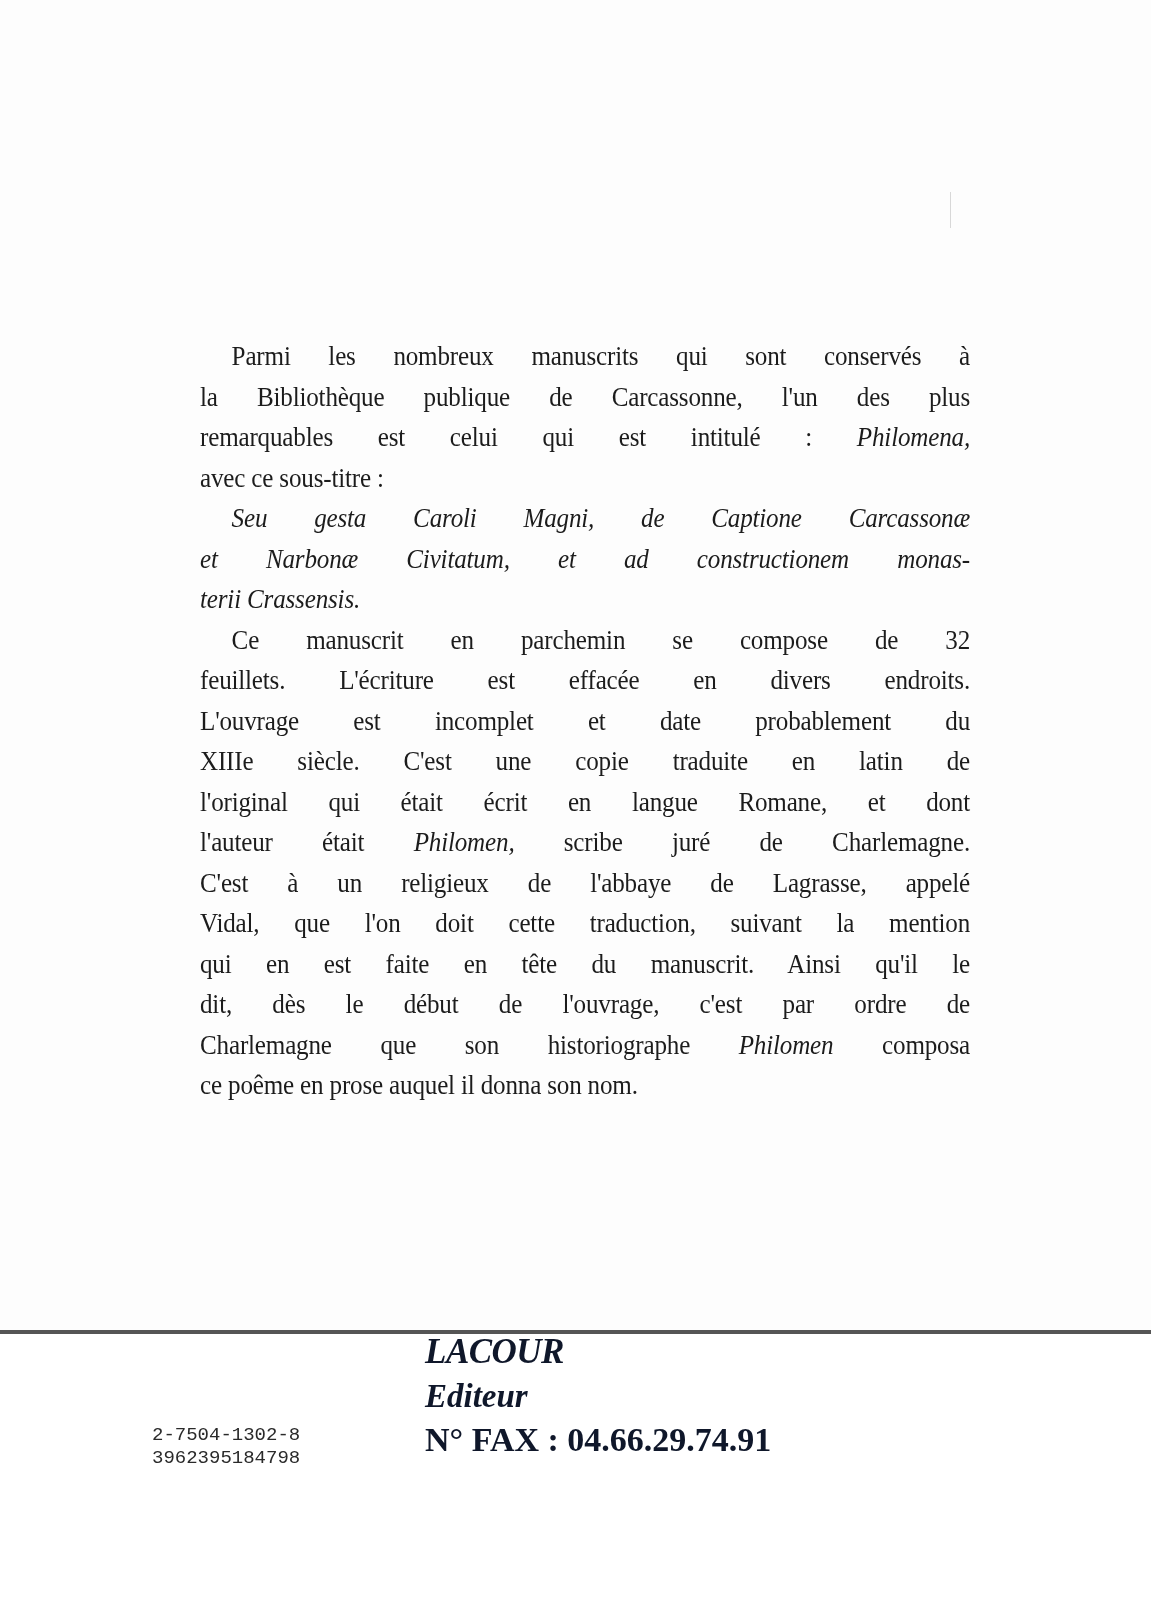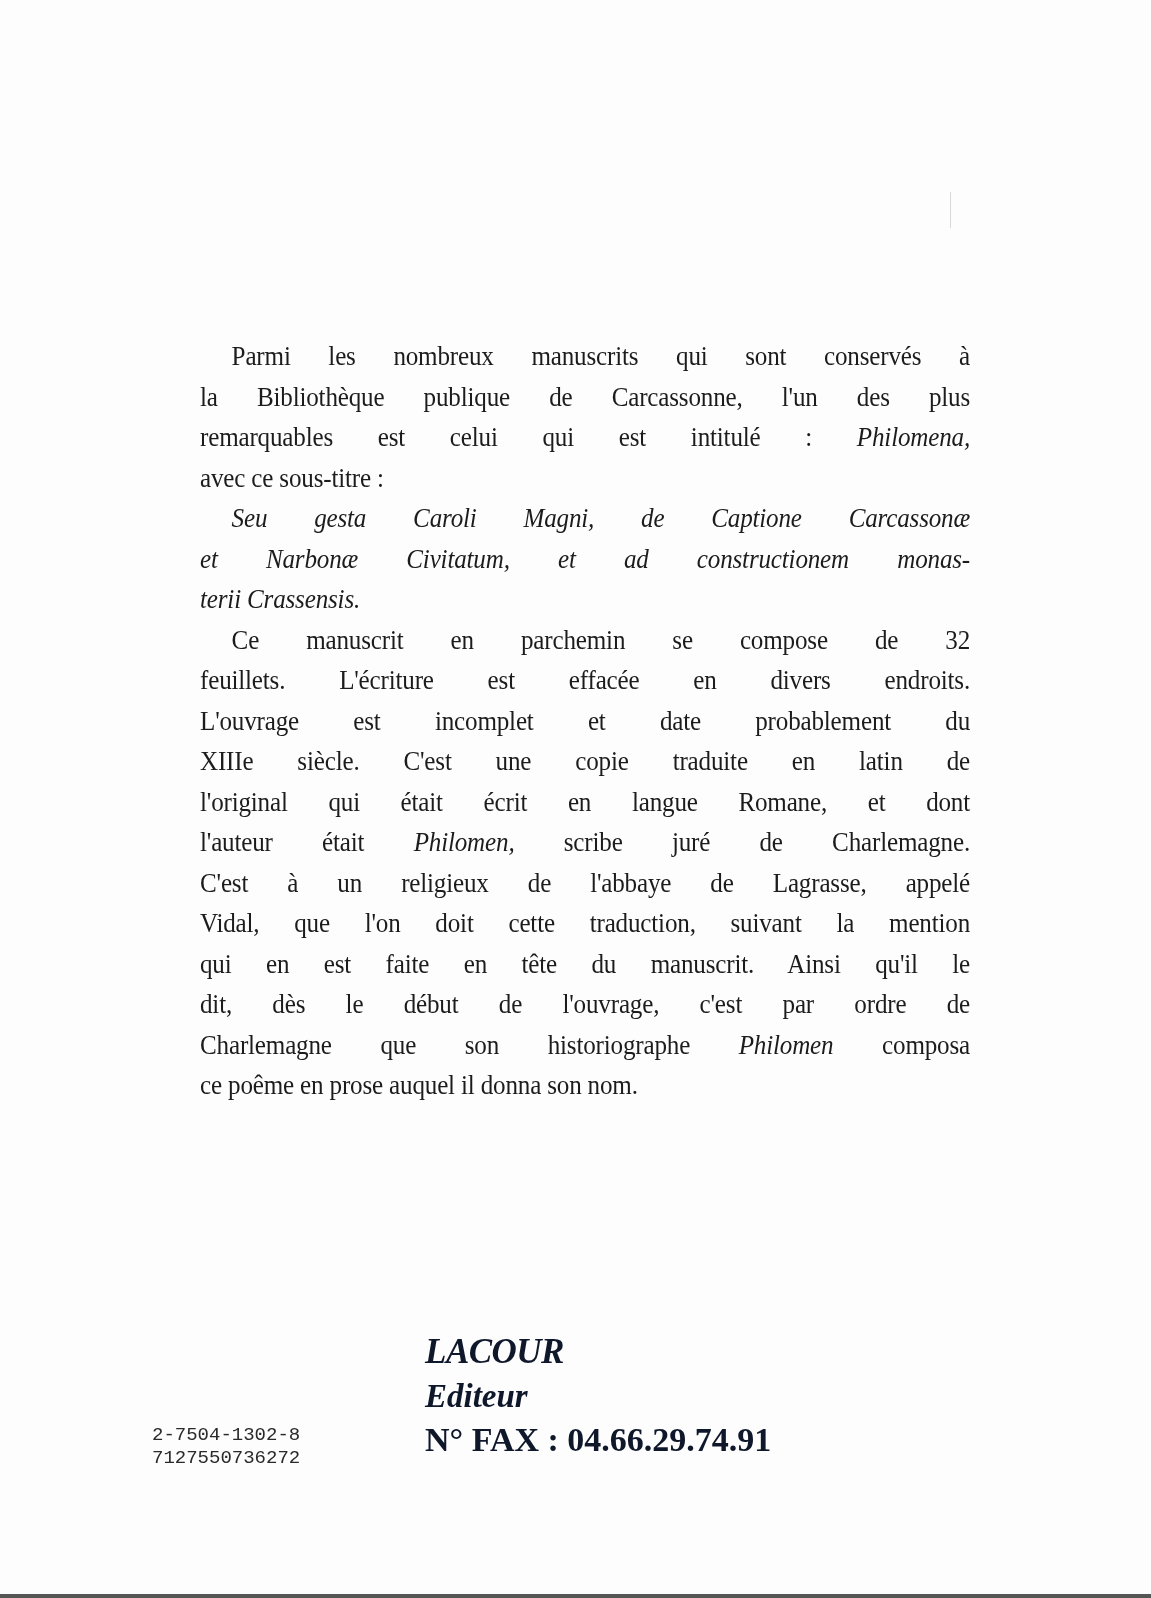--- a/index.html
+++ b/index.html
@@ -8,21 +8,21 @@
       height: 1598px;
       background: #ffffff;
       position: relative;
       overflow: hidden;
       font-family: "Liberation Serif", "DejaVu Serif", serif;
       color: #1c1c1c;
     }
     .page {
       position: absolute;
       left: 0; top: 0;
-      width: 1151px; height: 1598px;
+      width: 1151px; height: 1334px;
       background: #fdfdfd;
     }
     .bottom-edge {
       position: absolute;
       left: 0; bottom: 0;
       width: 1151px; height: 4px;
       background: #555;
     }
     .corner-mark {
       position: absolute;
@@ -113,21 +113,21 @@
     <p>C'est à un religieux de l'abbaye de Lagrasse, appelé</p>
     <p>Vidal, que l'on doit cette traduction, suivant la mention</p>
     <p>qui en est faite en tête du manuscrit. Ainsi qu'il le</p>
     <p>dit, dès le début de l'ouvrage, c'est par ordre de</p>
     <p><span>Charlemagne que son historiographe </span><span class="it">Philomen</span><span> composa</span></p>
     <p class="last">ce poême en prose auquel il donna son nom.</p>
   </div>
 
   <div class="isbn">
     <div>2-7504-1302-8</div>
-    <div>7127550736272</div>
+    <div>3962395184798</div>
   </div>
 
   <div class="publisher">
     <div class="name">LACOUR</div>
     <div class="role">Editeur</div>
     <div class="fax">N° FAX : 04.66.29.74.91</div>
   </div>
 
   <div class="bottom-edge"></div>
 </div>

